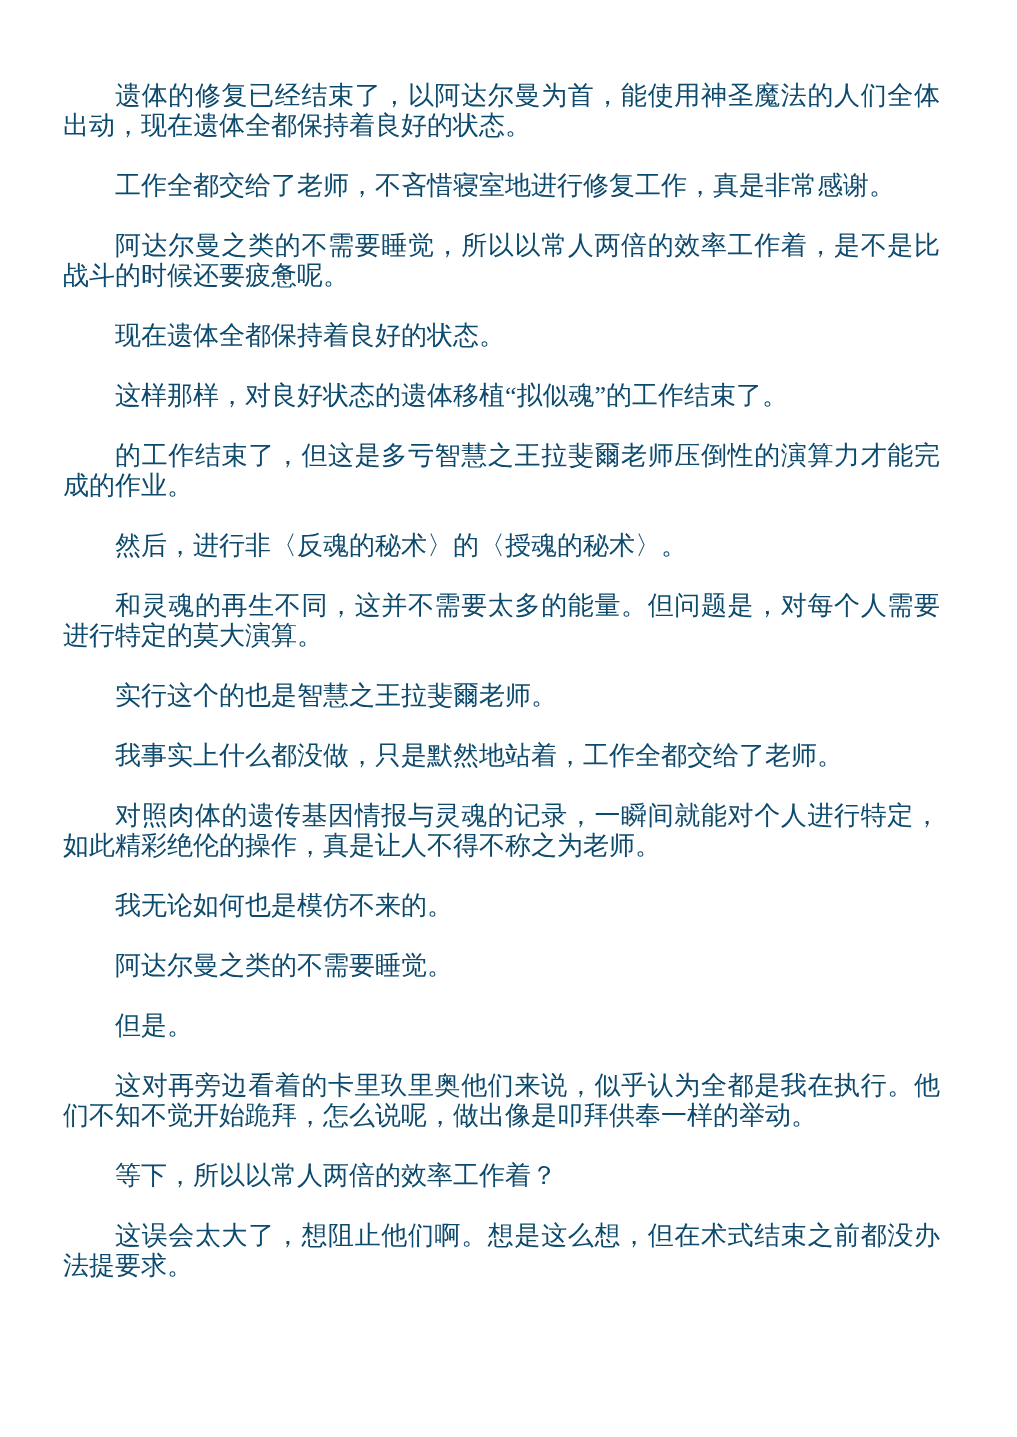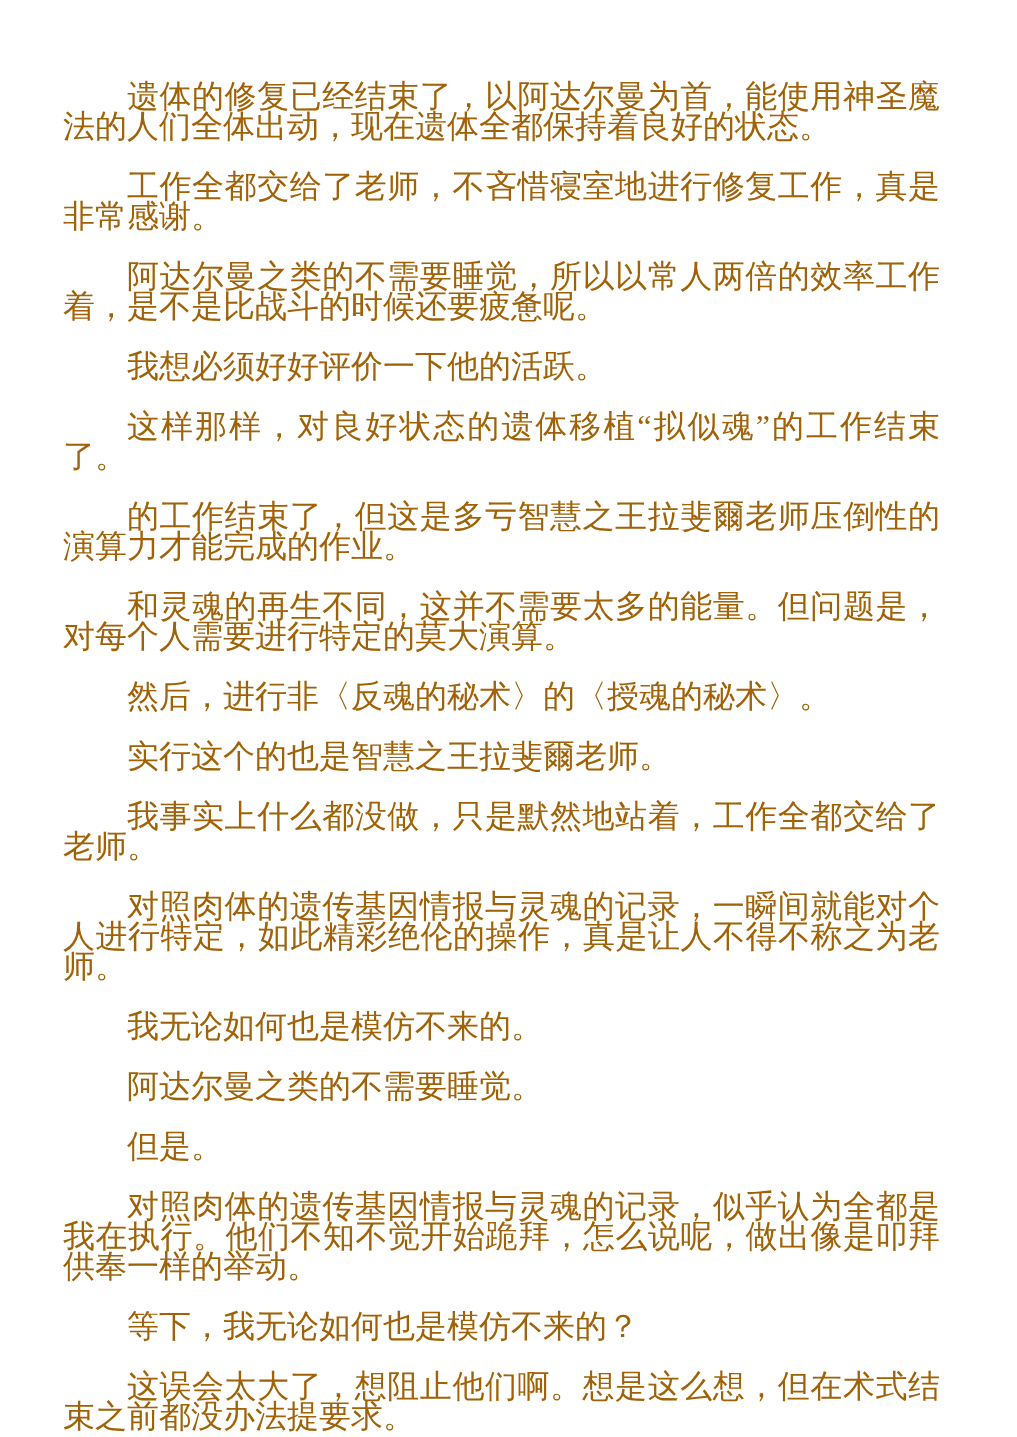--- a/index.html
+++ b/index.html
@@ -15,46 +15,46 @@
   .page {
     box-sizing: border-box;
     width: 1017px;
     height: 1437px;
     padding: 81px 62px 40px 63px;
     background: #ffffff;
   }
   .page p {
     margin: 30px 15px 0 0;
     font-family: "Liberation Serif", "DejaVu Serif", serif;
-    font-size: 32px;
+    font-size: 26px;
     line-height: 30px;
-    color: #a16207;
+    color: #0c4a6e;
     text-indent: 2em;
     text-align: justify;
     letter-spacing: 0;
     word-break: break-all;
   }
   .page p:first-child {
     margin-top: 0;
   }
 </style>
 </head>
 <body>
 
 <div class="page">
   <p>遗体的修复已经结束了，以阿达尔曼为首，能使用神圣魔法的人们全体出动，现在遗体全都保持着良好的状态。</p>
   <p>工作全都交给了老师，不吝惜寝室地进行修复工作，真是非常感谢。</p>
   <p>阿达尔曼之类的不需要睡觉，所以以常人两倍的效率工作着，是不是比战斗的时候还要疲惫呢。</p>
-  <p>我想必须好好评价一下他的活跃。</p>
+  <p>现在遗体全都保持着良好的状态。</p>
   <p>这样那样，对良好状态的遗体移植“拟似魂”的工作结束了。</p>
   <p>的工作结束了，但这是多亏智慧之王拉斐爾老师压倒性的演算力才能完成的作业。</p>
+  <p>然后，进行非〈反魂的秘术〉的〈授魂的秘术〉。</p>
   <p>和灵魂的再生不同，这并不需要太多的能量。但问题是，对每个人需要进行特定的莫大演算。</p>
-  <p>然后，进行非〈反魂的秘术〉的〈授魂的秘术〉。</p>
   <p>实行这个的也是智慧之王拉斐爾老师。</p>
   <p>我事实上什么都没做，只是默然地站着，工作全都交给了老师。</p>
   <p>对照肉体的遗传基因情报与灵魂的记录，一瞬间就能对个人进行特定，如此精彩绝伦的操作，真是让人不得不称之为老师。</p>
   <p>我无论如何也是模仿不来的。</p>
   <p>阿达尔曼之类的不需要睡觉。</p>
   <p>但是。</p>
-  <p>对照肉体的遗传基因情报与灵魂的记录，似乎认为全都是我在执行。他们不知不觉开始跪拜，怎么说呢，做出像是叩拜供奉一样的举动。</p>
-  <p>等下，我无论如何也是模仿不来的？</p>
+  <p>这对再旁边看着的卡里玖里奥他们来说，似乎认为全都是我在执行。他们不知不觉开始跪拜，怎么说呢，做出像是叩拜供奉一样的举动。</p>
+  <p>等下，所以以常人两倍的效率工作着？</p>
   <p>这误会太大了，想阻止他们啊。想是这么想，但在术式结束之前都没办法提要求。</p>
 </div>
 
 </body></html>

